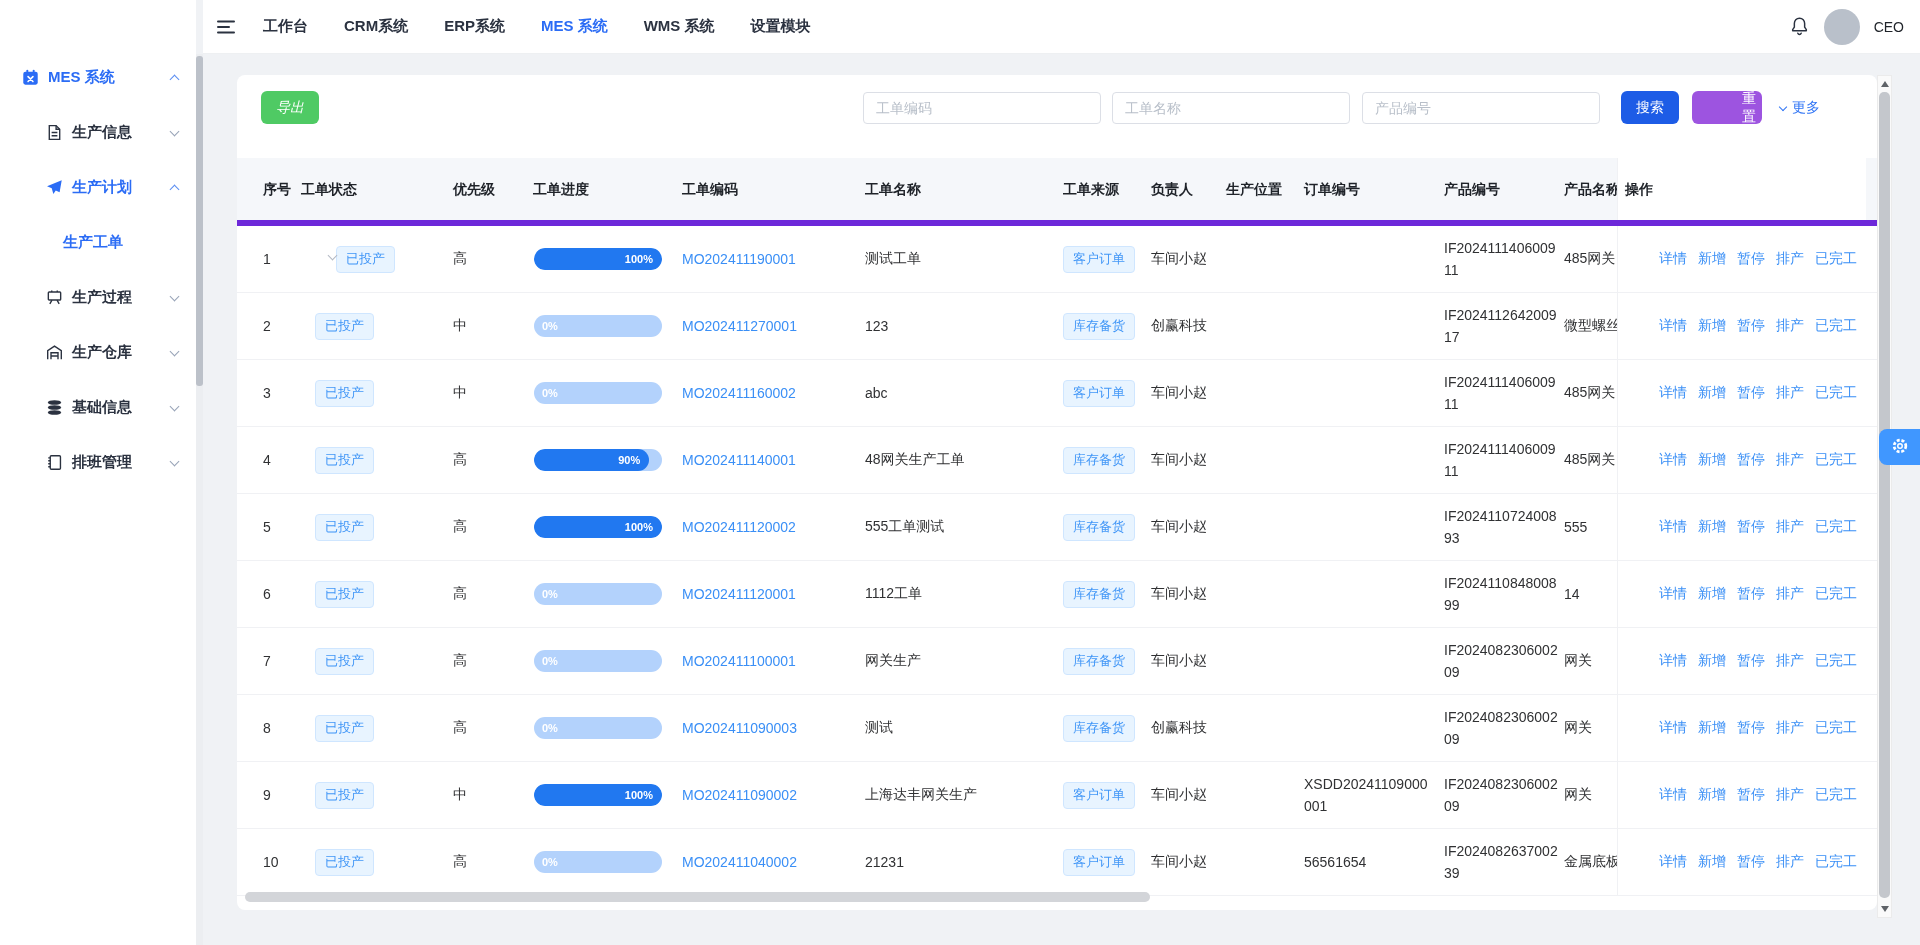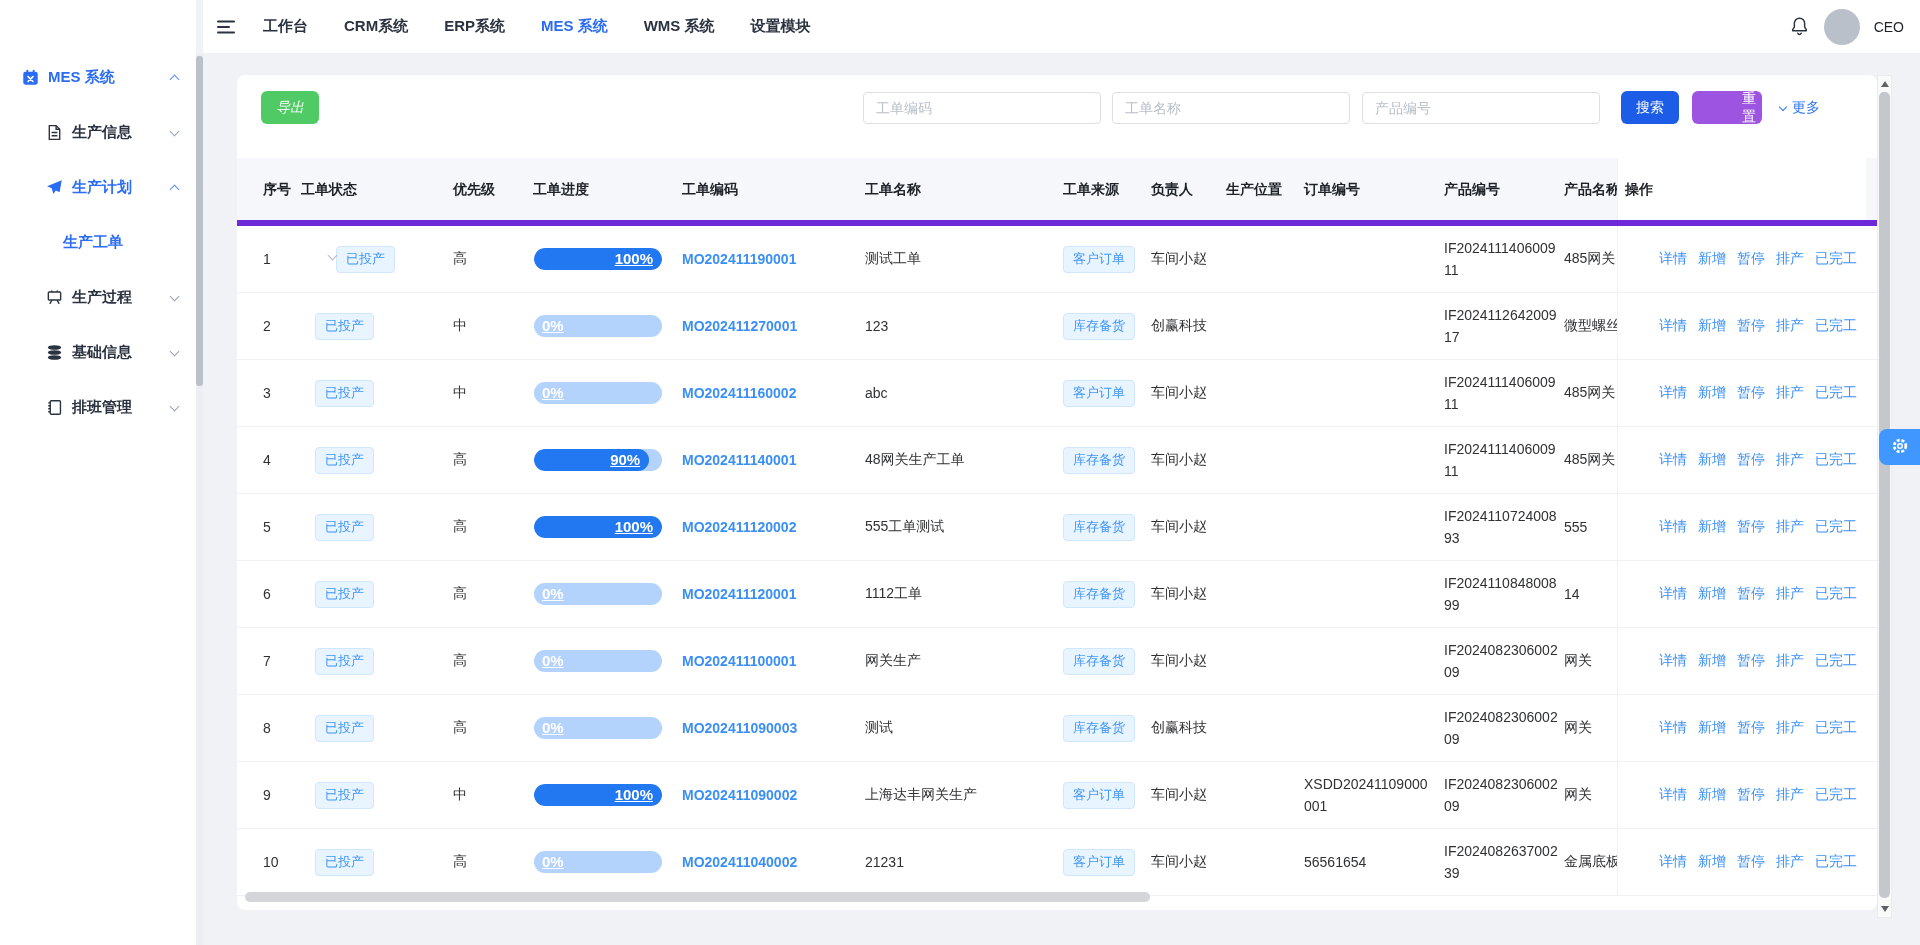--- a/index.html
+++ b/index.html
@@ -61,40 +61,40 @@
            display:flex; align-items:center; border-bottom:6px solid #6d28d9; }
   .thead .hc { font-weight:700; font-size:14px; color:#1f2329; line-height:21px; }
   .tbody { position:absolute; left:0; top:151px; width:1640px; }
   .trow { position:relative; display:flex; align-items:center; height:67px;
           border-bottom:1px solid #f0f1f4; width:1640px; background:#fff; }
   .c, .hc { flex:0 0 auto; padding-left:4px; overflow:hidden; }
   .w-idx   { width:56px;  padding-left:23px; }
   .w-status{ width:153px; padding-left:0; }
   .w-pri   { width:80px; }
   .w-prog  { width:149px; }
-  .w-code  { width:183px;font-weight:bold; }
+  .w-code  { width:183px; }
   .w-name  { width:202px; }
   .w-src   { width:84px;  padding-left:0; }
   .w-owner { width:75px; }
   .w-loc   { width:78px; }
   .w-ord   { width:140px; line-height:22px; word-break:break-all; padding-right:10px; }
   .w-pcode { width:120px; line-height:22px; word-break:break-all; }
   .w-pname { flex:1 1 auto; white-space:nowrap; }
   .thead .w-status { padding-left:5px; }
   .row-first-pad { margin-left:3px; }
   .badge { display:inline-flex; align-items:center; height:27px; padding:0 9px; border-radius:4px;
            background:#e8f4ff; border:1px solid #cfe6ff; color:#4196f7; font-size:13px; white-space:nowrap; }
   .status-wrap { position:relative; display:flex; flex-direction:row; align-items:flex-start;
                  padding-left:19px; }
   .expand-chev { margin:0 0 4px 14px; }
   .expand-chev .chev { border-color:#b3b9c4; }
   .p-track { position:relative; width:128px; height:22px; border-radius:11px; background:#b3d2fc;
              overflow:hidden; margin-left:1px; }
   .p-fill { position:relative; height:100%; background:#2178f0; border-radius:11px; }
-  .p-label { position:absolute; top:0; line-height:22px; color:#fff; font-size:15px; font-weight:700;text-decoration:underline; }
+  .p-label { position:absolute; top:0; line-height:22px; color:#fff; font-size:11px; font-weight:700; }
   .p-fill .p-label { right:9px; }
   .p-label.zero { left:8px; }
   a.link { color:#3a8ff6; text-decoration:none; cursor:pointer; }
   
   .ops-head, .c-ops { position:absolute; right:11px; top:0; width:249px; height:100%;
                       background:#fff; display:flex; align-items:center; border-left:1px solid #f0f1f4; }
   .ops-head { padding-left:7px; }
   .c-ops { padding-left:41px; gap:11px; }
   .c-ops a { white-space:nowrap; font-size:14px; }
   
@@ -155,20 +155,30 @@
       <span>生产工单</span>
     </div>
     <div class="side-item lvl2">
       <span class="icon">
         <svg viewBox="0 0 16 16" width="17" height="17" fill="none" stroke="currentColor" stroke-width="1.3">
             <rect x="2.2" y="2.8" width="11.6" height="7.6" rx="0.8"></rect>
             <path d="M5.4 2.8V1.4M10.6 2.8V1.4M5.6 10.4l-2 3.6M10.4 10.4l2 3.6"></path>
           </svg>
       </span>
       <span>生产过程</span>
+      <span class="chev down"></span>
+    </div>
+    <div class="side-item lvl2">
+      <span class="icon">
+        <svg viewBox="0 0 16 16" width="17" height="17" fill="none" stroke="currentColor" stroke-width="1.3">
+            <path d="M1.6 14.4V6.3L8 2l6.4 4.3v8.1"></path>
+            <path d="M4.7 14.4V8.2h6.6v6.2M4.7 11.3h6.6"></path>
+          </svg>
+      </span>
+      <span>生产仓库</span>
       <span class="chev down"></span>
     </div>
     <div class="side-item lvl2">
       <span class="icon">
         <svg viewBox="0 0 16 16" width="17" height="17" fill="currentColor">
             <ellipse cx="8" cy="3.3" rx="6.2" ry="2.2"></ellipse>
             <ellipse cx="8" cy="8" rx="6.2" ry="2.2"></ellipse>
             <ellipse cx="8" cy="12.7" rx="6.2" ry="2.2"></ellipse>
           </svg>
       </span>

